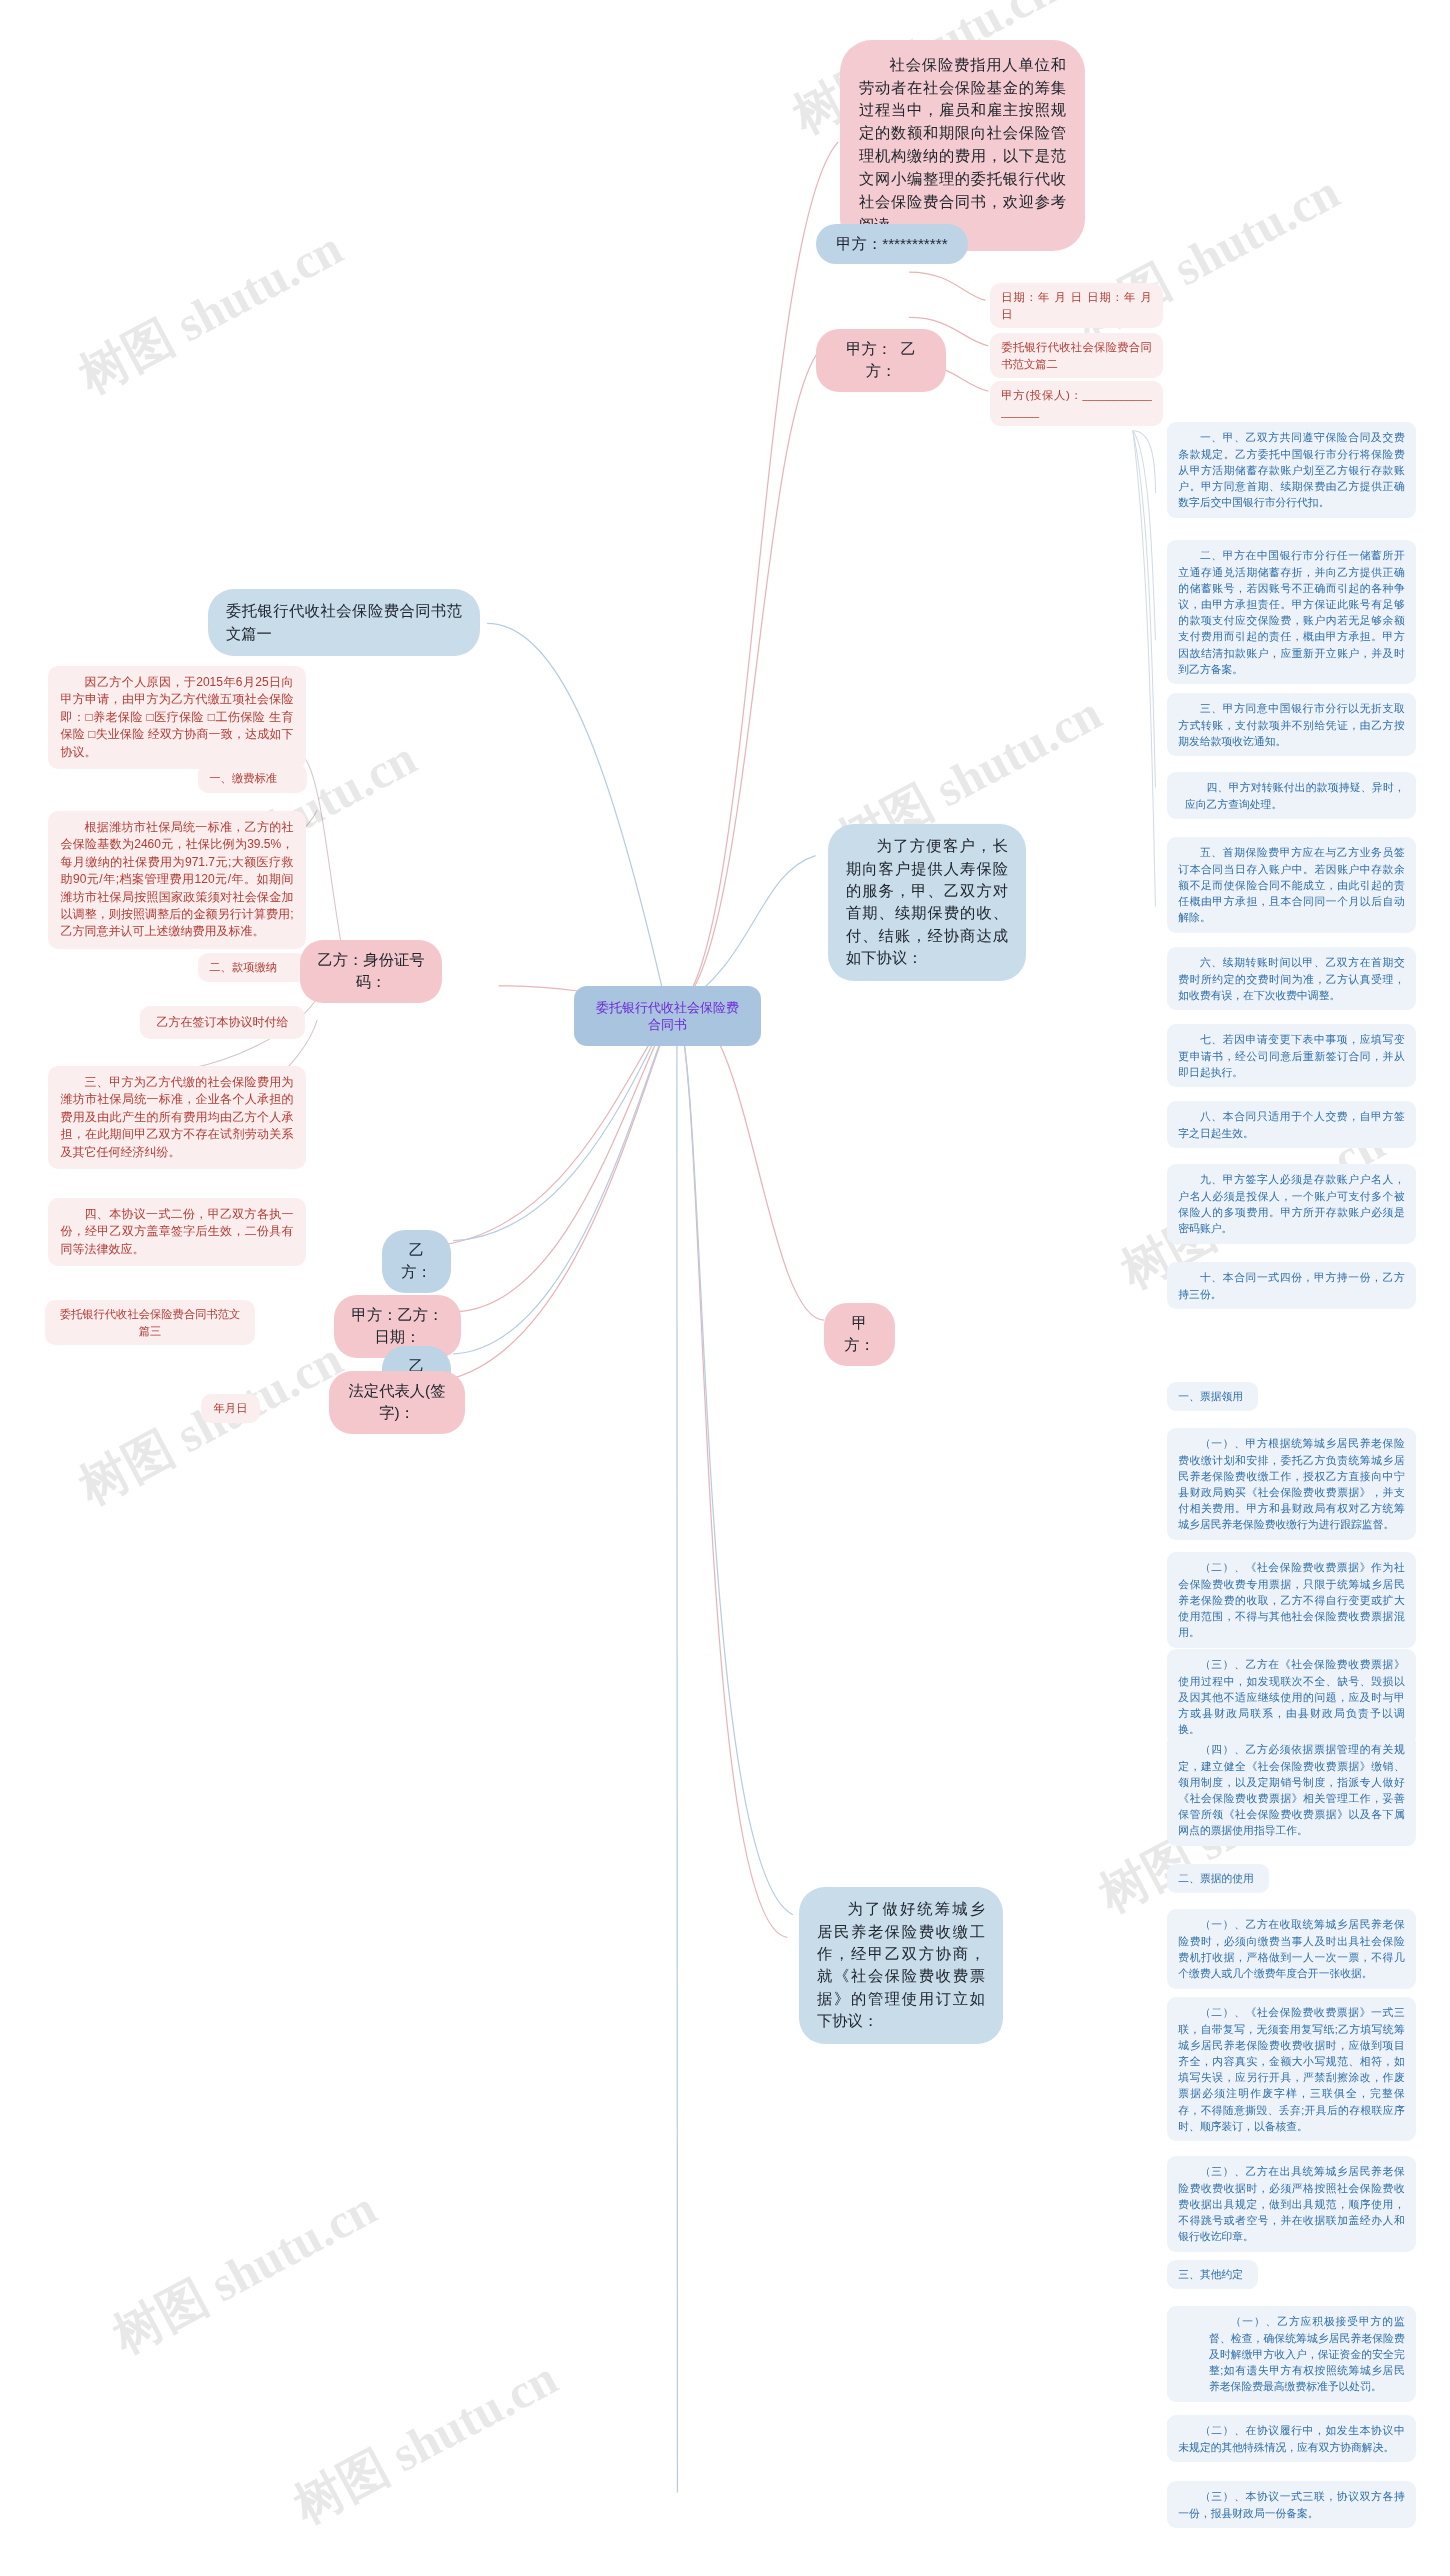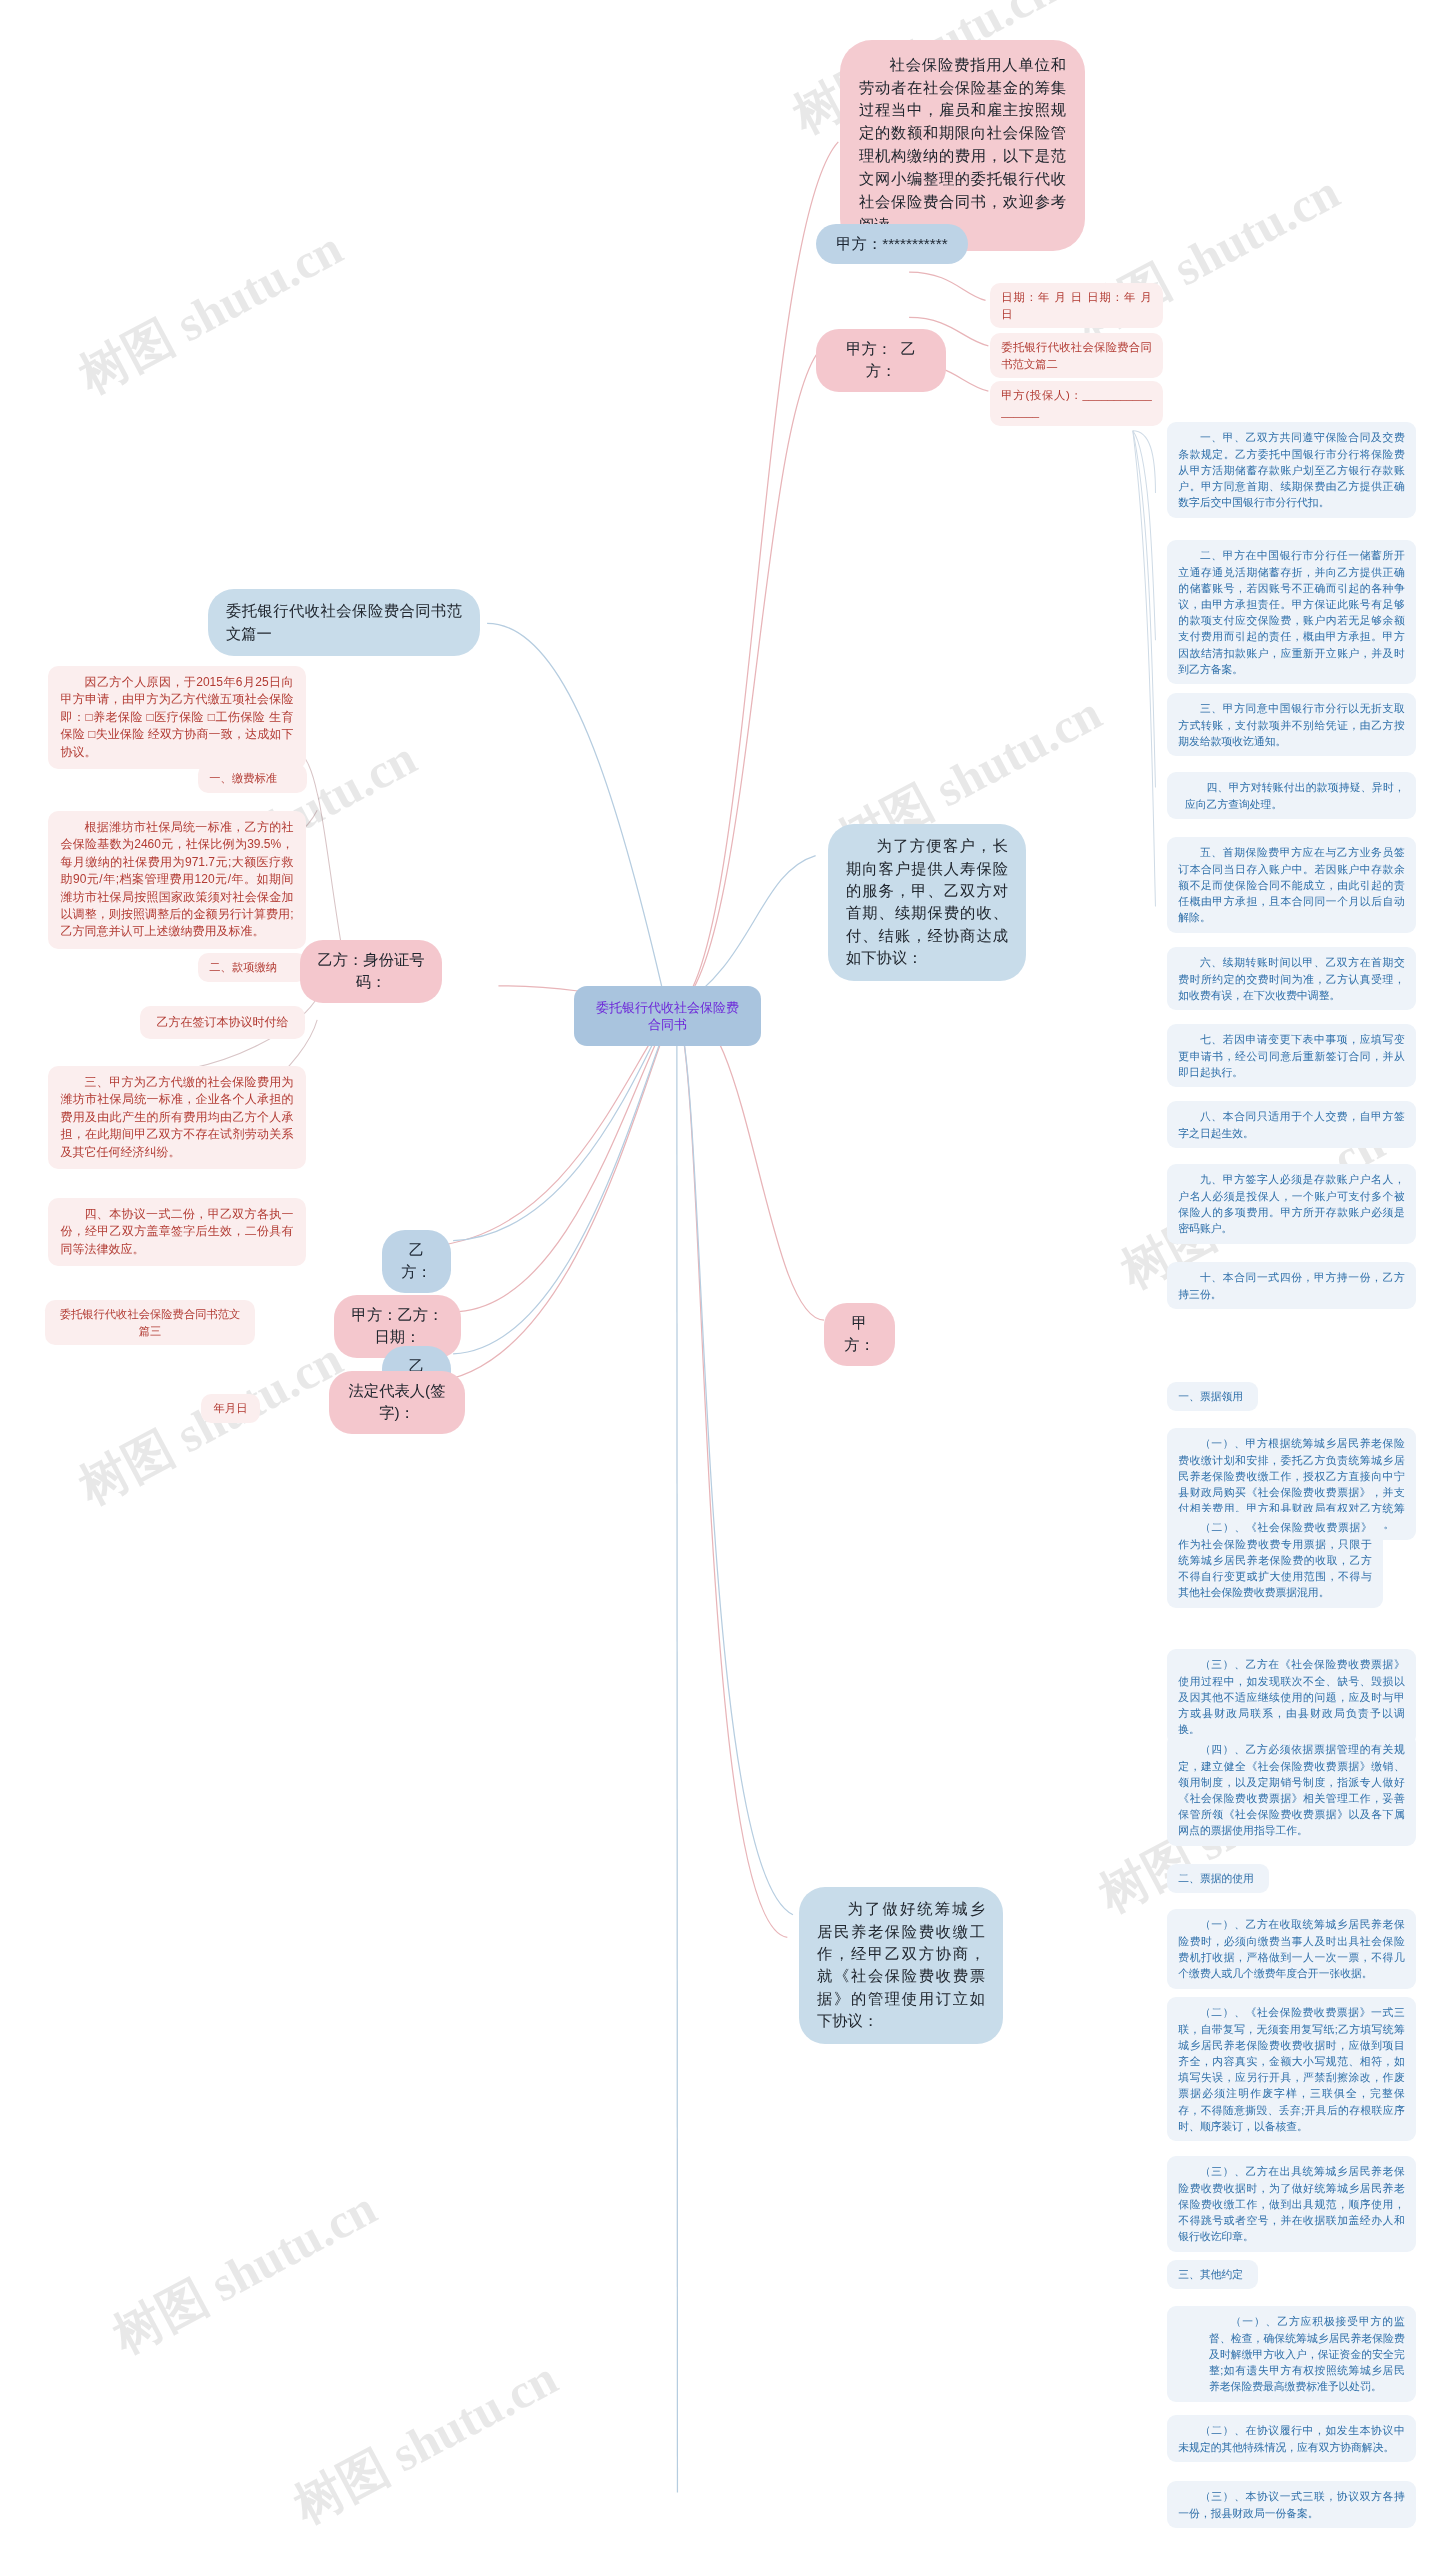--- a/index.html
+++ b/index.html
@@ -172,26 +172,26 @@
   <div class="node blue-txt indent" style="left:1167px;top:772px;width:249px;padding-left:18px;">四、甲方对转账付出的款项持疑、异时，应向乙方查询处理。</div>
   <div class="node blue-txt indent" style="left:1167px;top:837px;width:249px;">五、首期保险费甲方应在与乙方业务员签订本合同当日存入账户中。若因账户中存款余额不足而使保险合同不能成立，由此引起的责任概由甲方承担，且本合同同一个月以后自动解除。</div>
   <div class="node blue-txt indent" style="left:1167px;top:947px;width:249px;">六、续期转账时间以甲、乙双方在首期交费时所约定的交费时间为准，乙方认真受理，如收费有误，在下次收费中调整。</div>
   <div class="node blue-txt indent" style="left:1167px;top:1024px;width:249px;">七、若因申请变更下表中事项，应填写变更申请书，经公司同意后重新签订合同，并从即日起执行。</div>
   <div class="node blue-txt indent" style="left:1167px;top:1101px;width:249px;">八、本合同只适用于个人交费，自甲方签字之日起生效。</div>
   <div class="node blue-txt indent" style="left:1167px;top:1164px;width:249px;">九、甲方签字人必须是存款账户户名人，户名人必须是投保人，一个账户可支付多个被保险人的多项费用。甲方所开存款账户必须是密码账户。</div>
   <div class="node blue-txt indent" style="left:1167px;top:1262px;width:249px;">十、本合同一式四份，甲方持一份，乙方持三份。</div>
 
   <div class="node blue-txt head" style="left:1167px;top:1382px;width:91px;">一、票据领用</div>
   <div class="node blue-txt indent" style="left:1167px;top:1428px;width:249px;">（一）、甲方根据统筹城乡居民养老保险费收缴计划和安排，委托乙方负责统筹城乡居民养老保险费收缴工作，授权乙方直接向中宁县财政局购买《社会保险费收费票据》，并支付相关费用。甲方和县财政局有权对乙方统筹城乡居民养老保险费收缴行为进行跟踪监督。</div>
-  <div class="node blue-txt indent" style="left:1167px;top:1512px;width:216px;">（二）、《社会保险费收费票据》作为社会保险费收费专用票据，只限于统筹城乡居民养老保险费的收取，乙方不得自行变更或扩大使用范围，不得与其他社会保险费收费票据混用。</div>
+  <div class="node blue-txt indent" style="left:1167px;top:1552px;width:249px;">（二）、《社会保险费收费票据》作为社会保险费收费专用票据，只限于统筹城乡居民养老保险费的收取，乙方不得自行变更或扩大使用范围，不得与其他社会保险费收费票据混用。</div>
   <div class="node blue-txt indent" style="left:1167px;top:1649px;width:249px;">（三）、乙方在《社会保险费收费票据》使用过程中，如发现联次不全、缺号、毁损以及因其他不适应继续使用的问题，应及时与甲方或县财政局联系，由县财政局负责予以调换。</div>
   <div class="node blue-txt indent" style="left:1167px;top:1734px;width:249px;">（四）、乙方必须依据票据管理的有关规定，建立健全《社会保险费收费票据》缴销、领用制度，以及定期销号制度，指派专人做好《社会保险费收费票据》相关管理工作，妥善保管所领《社会保险费收费票据》以及各下属网点的票据使用指导工作。</div>
   <div class="node blue-txt head" style="left:1167px;top:1864px;width:102px;">二、票据的使用</div>
   <div class="node blue-txt indent" style="left:1167px;top:1909px;width:249px;">（一）、乙方在收取统筹城乡居民养老保险费时，必须向缴费当事人及时出具社会保险费机打收据，严格做到一人一次一票，不得几个缴费人或几个缴费年度合开一张收据。</div>
   <div class="node blue-txt indent" style="left:1167px;top:1997px;width:249px;">（二）、《社会保险费收费票据》一式三联，自带复写，无须套用复写纸;乙方填写统筹城乡居民养老保险费收费收据时，应做到项目齐全，内容真实，金额大小写规范、相符，如填写失误，应另行开具，严禁刮擦涂改，作废票据必须注明作废字样，三联俱全，完整保存，不得随意撕毁、丢弃;开具后的存根联应序时、顺序装订，以备核查。</div>
-  <div class="node blue-txt indent" style="left:1167px;top:2156px;width:249px;">（三）、乙方在出具统筹城乡居民养老保险费收费收据时，为了做好统筹城乡居民养老保险费收缴工作，做到出具规范，顺序使用，不得跳号或者空号，并在收据联加盖经办人和银行收讫印章。</div>
+  <div class="node blue-txt indent" style="left:1167px;top:2156px;width:249px;">（三）、乙方在出具统筹城乡居民养老保险费收费收据时，必须严格按照社会保险费收费收据出具规定，做到出具规范，顺序使用，不得跳号或者空号，并在收据联加盖经办人和银行收讫印章。</div>
   <div class="node blue-txt head" style="left:1167px;top:2260px;width:91px;">三、其他约定</div>
   <div class="node blue-txt indent" style="left:1167px;top:2306px;width:249px;padding-left:42px;">（一）、乙方应积极接受甲方的监督、检查，确保统筹城乡居民养老保险费及时解缴甲方收入户，保证资金的安全完整;如有遗失甲方有权按照统筹城乡居民养老保险费最高缴费标准予以处罚。</div>
   <div class="node blue-txt indent" style="left:1167px;top:2415px;width:249px;">（二）、在协议履行中，如发生本协议中未规定的其他特殊情况，应有双方协商解决。</div>
   <div class="node blue-txt indent" style="left:1167px;top:2481px;width:249px;">（三）、本协议一式三联，协议双方各持一份，报县财政局一份备案。</div>
 
 </div>
 
 
 </body></html>

